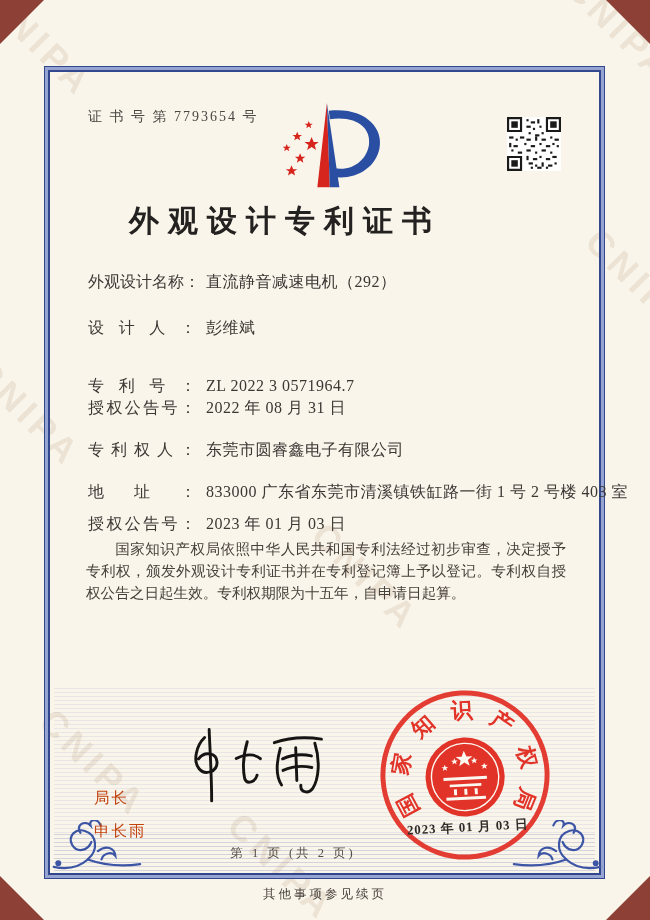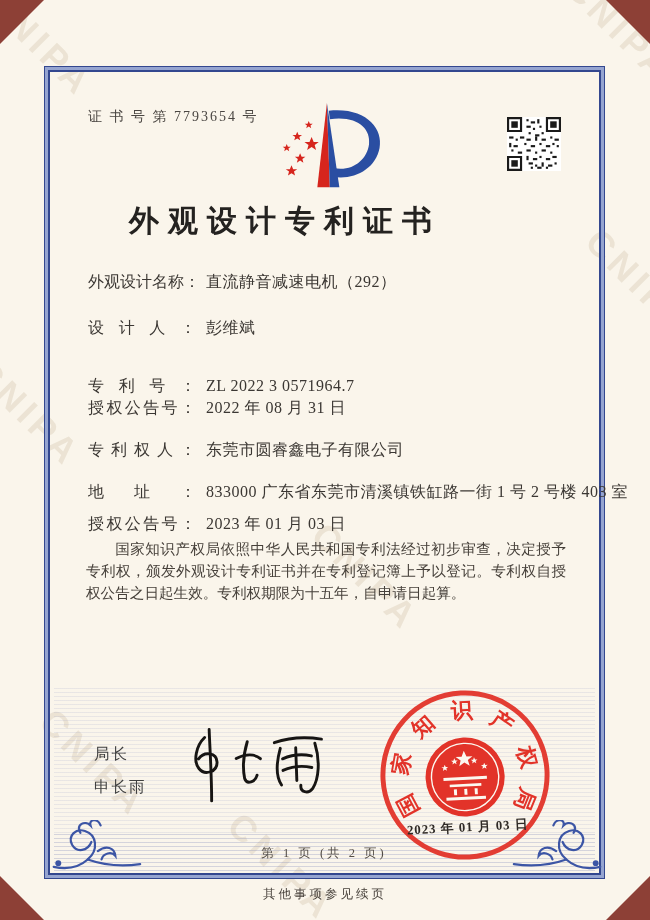--- a/index.html
+++ b/index.html
@@ -40,27 +40,27 @@
 
   .field{position:absolute;left:88px;font-size:16px;color:#3b3733;z-index:4;white-space:nowrap;}
   .flabel{display:inline-block;width:108px;text-align:justify;text-align-last:justify;}
   .fvalue{margin-left:10px;letter-spacing:.5px;}
   .grant2{position:absolute;left:348px;top:0;}
 
   .paras{position:absolute;left:86px;top:538px;width:480px;z-index:4;}
   .paras p{margin:0 0 2px 0;font-size:14.6px;line-height:1.52;color:#46403a;
            text-indent:2em;text-align:justify;}
 
-  .signer{position:absolute;left:94px;top:744px;z-index:5;font-size:15.5px;color:#404040;}
+  .signer{position:absolute;left:94px;top:788px;z-index:5;font-size:15.5px;color:#c2410c;}
   .signer div{margin-bottom:12px;letter-spacing:2px;}
   .signature{position:absolute;left:178px;top:722px;z-index:5;}
 
   .seal{position:absolute;left:376px;top:686px;z-index:5;transform:rotate(-3deg);}
 
-  .footer-page{position:absolute;left:48px;top:845px;width:552px;text-align:center;
+  .footer-page{position:absolute;left:48px;top:845px;width:490px;text-align:center;
                font-size:12.5px;letter-spacing:3px;color:#524c46;z-index:4;}
   .footer-note{position:absolute;left:0;top:886px;width:650px;text-align:center;
                font-size:12.5px;letter-spacing:3px;color:#47413b;z-index:4;}
 </style>
 </head>
 <body>
 
 <div class="corner tl"></div>
 <div class="corner tr"></div>
 <div class="corner bl"></div>

